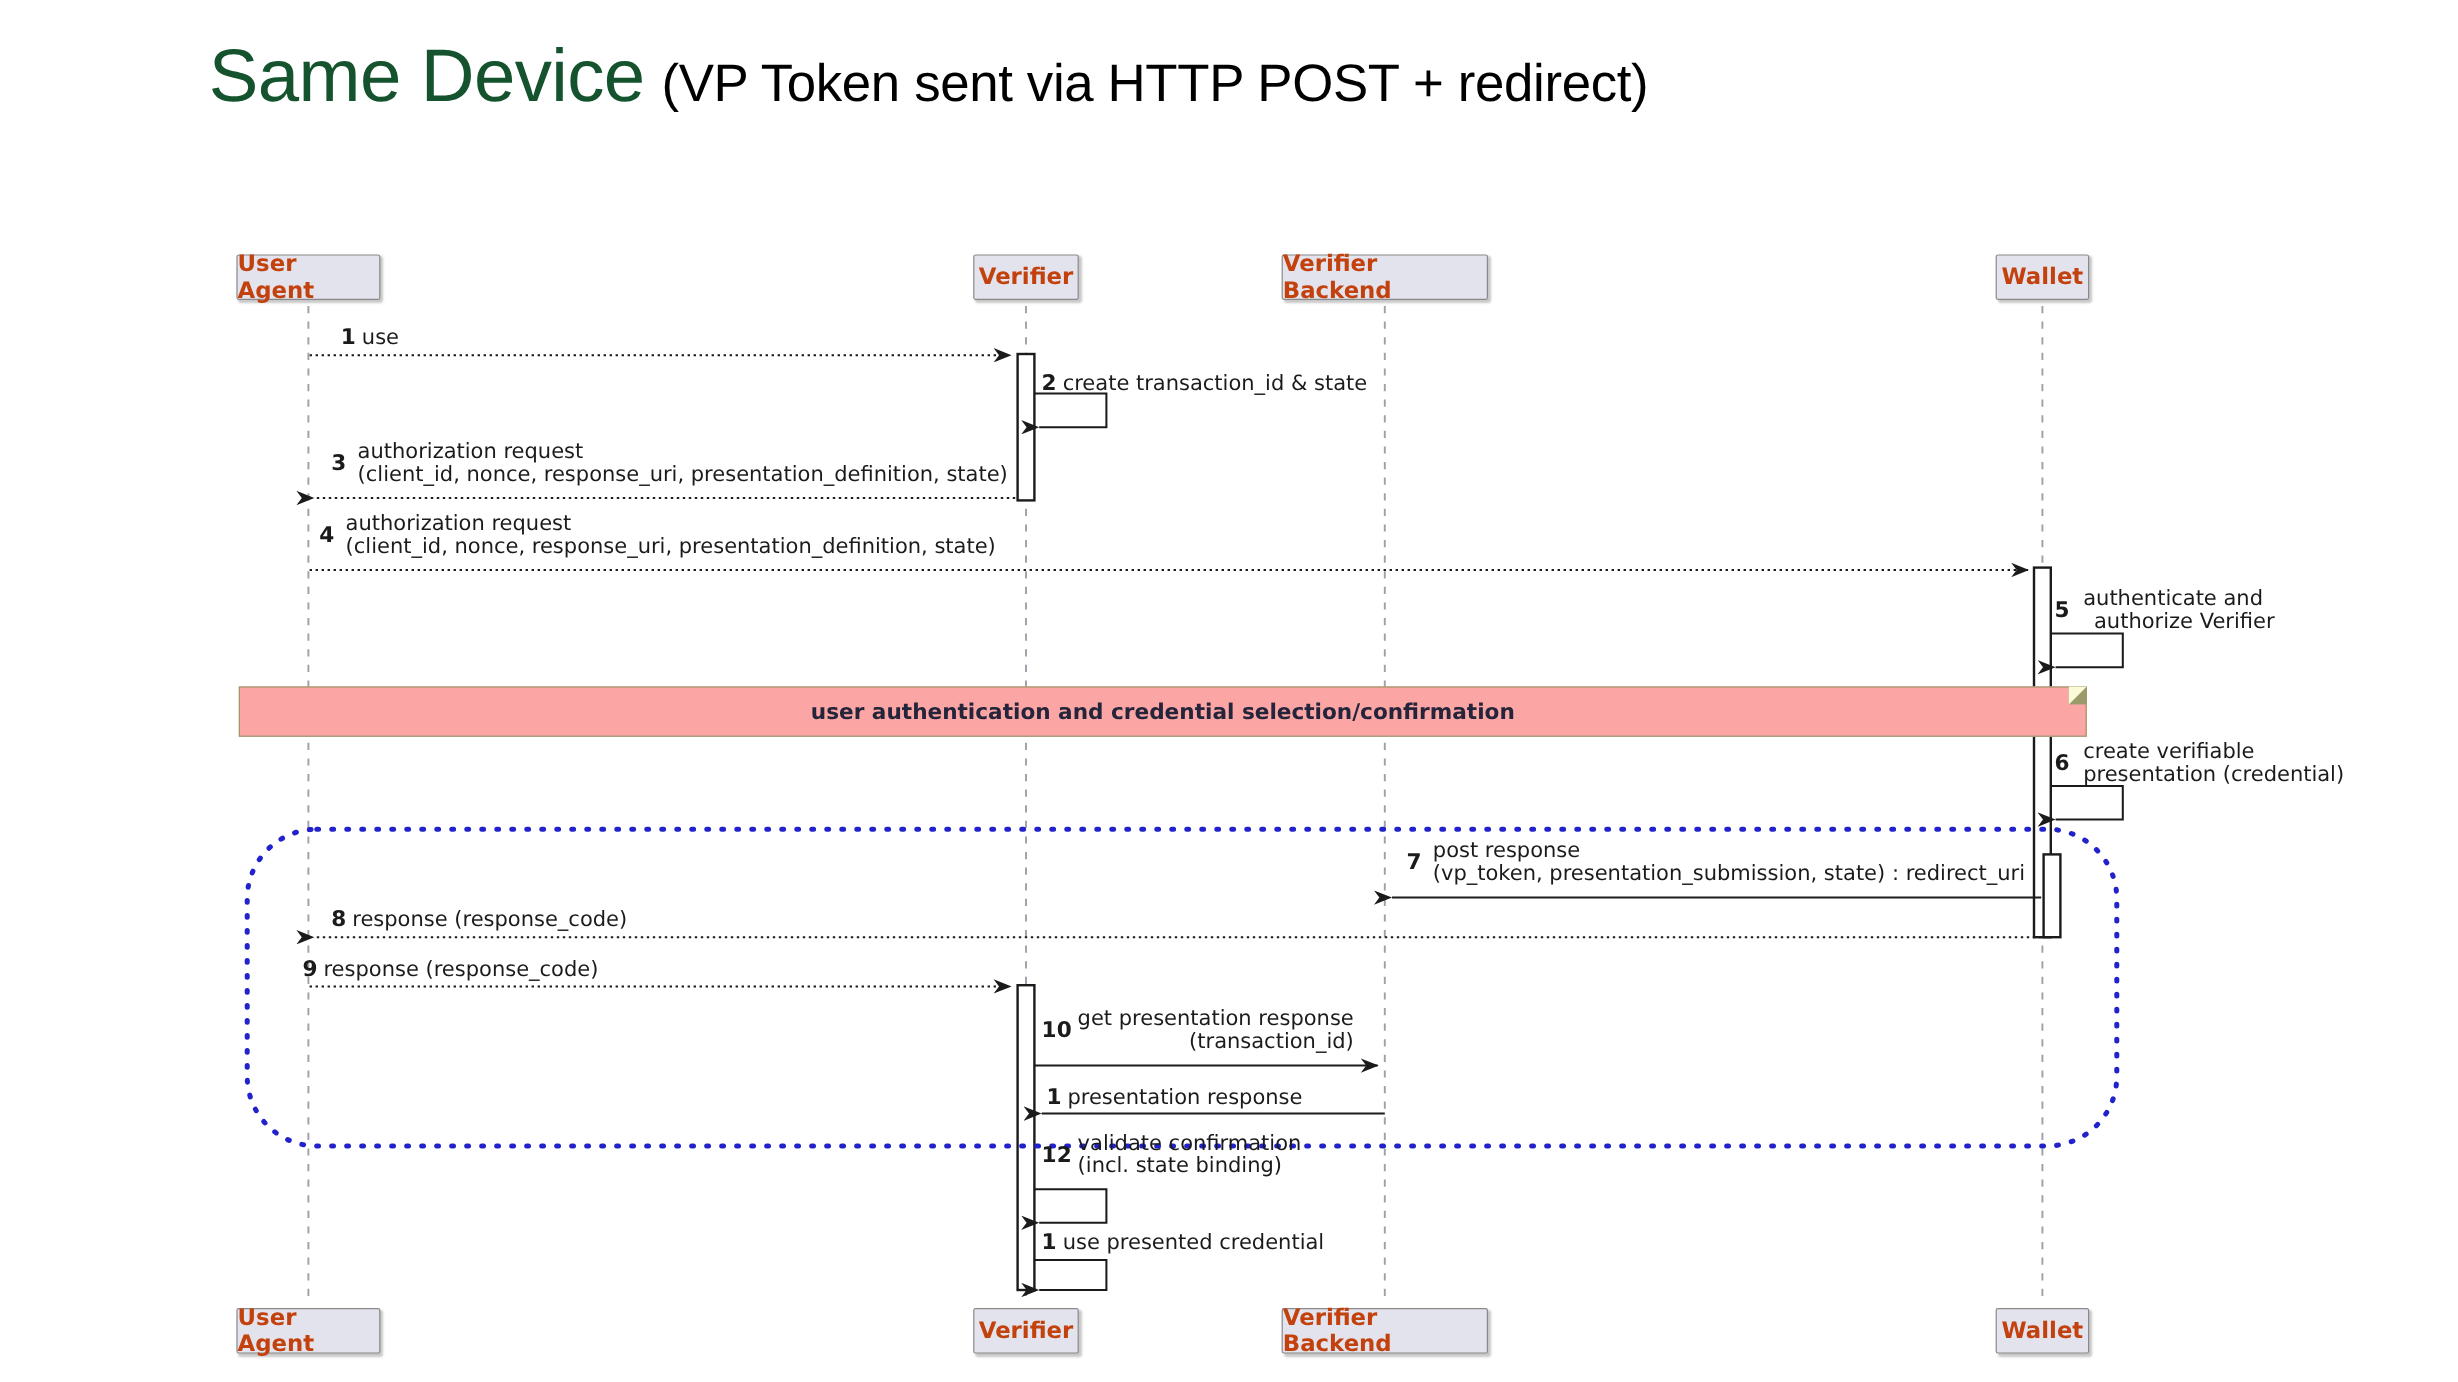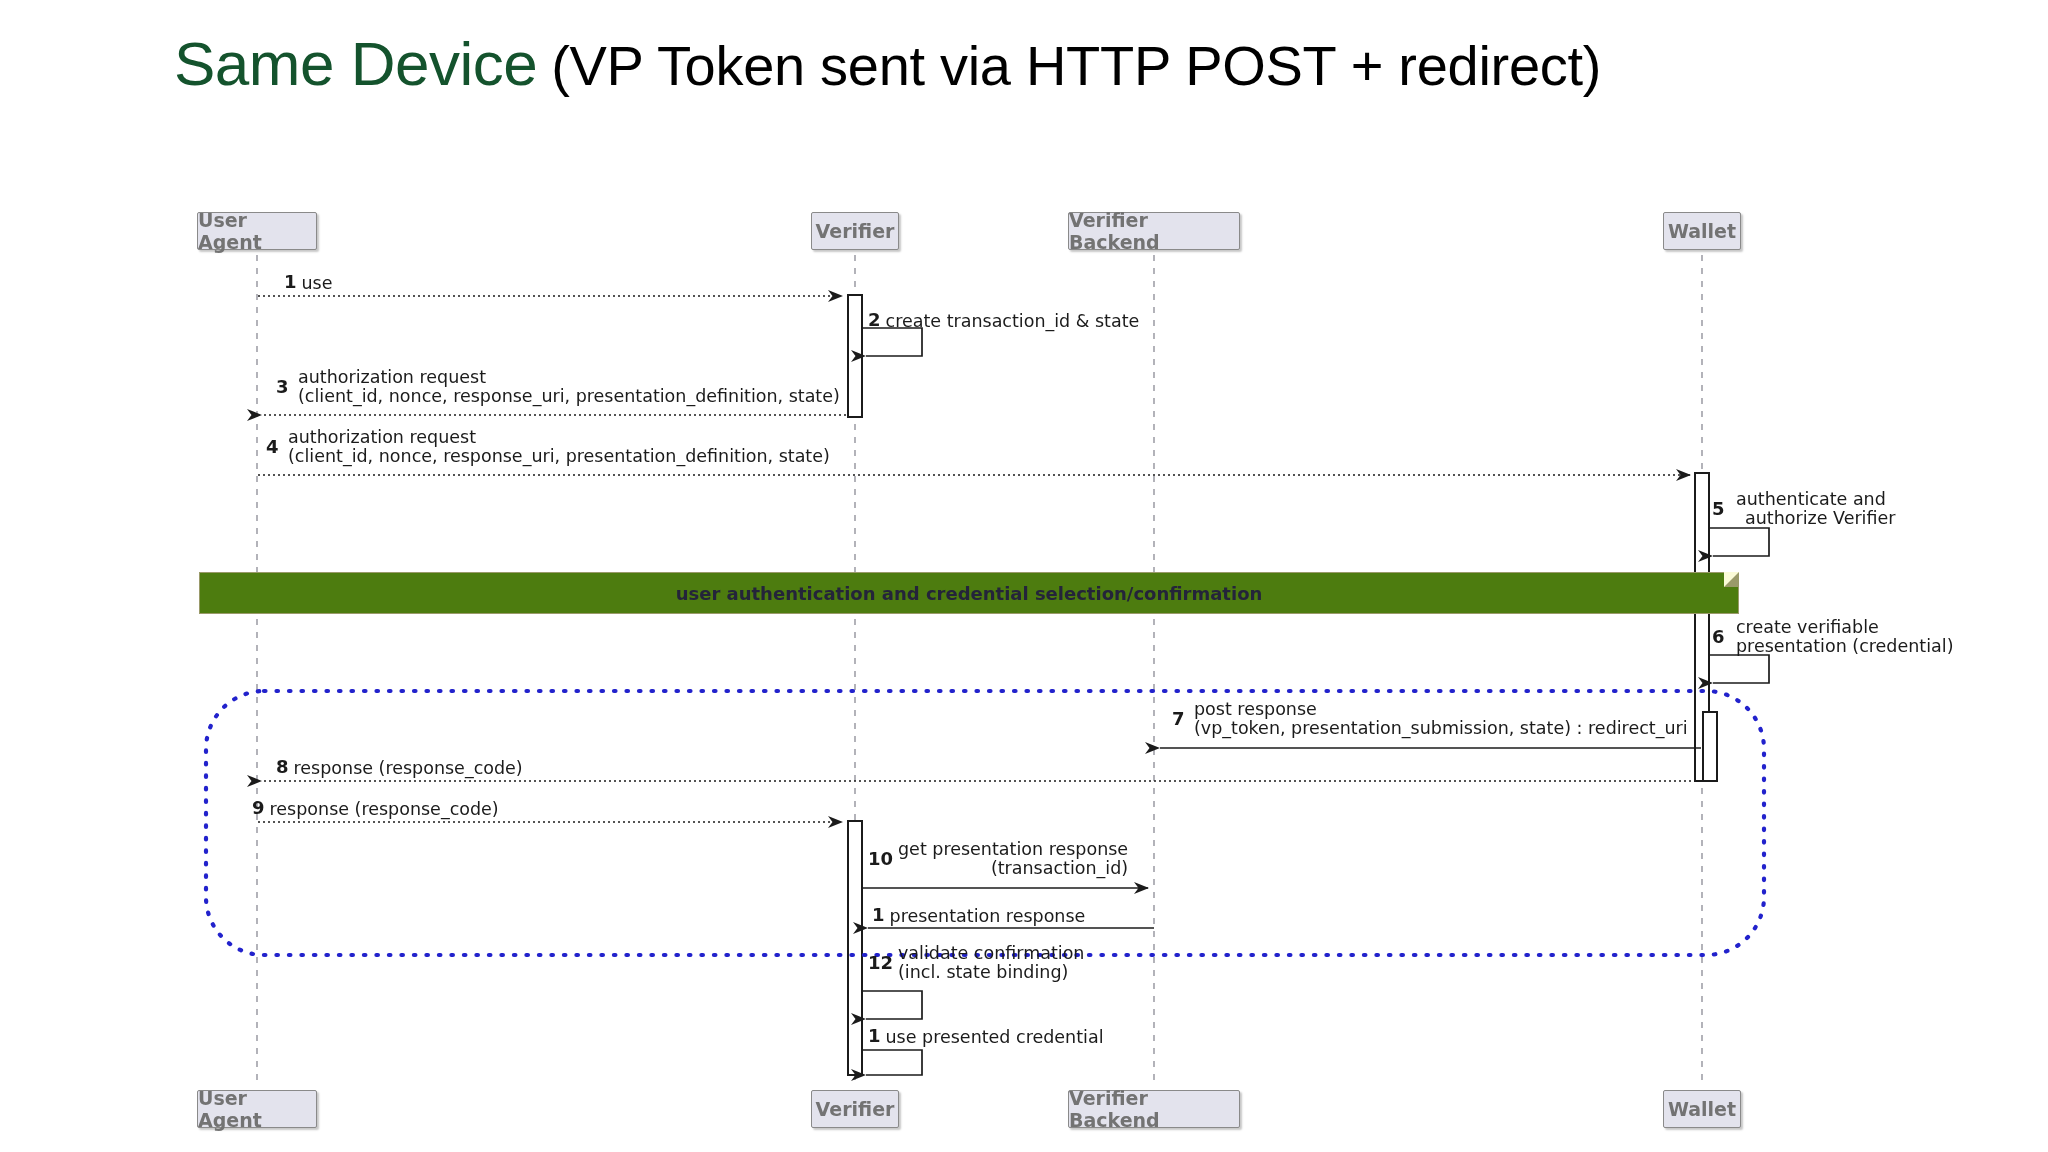--- a/index.html
+++ b/index.html
@@ -3,38 +3,38 @@
 <meta charset="utf-8">
 <style>
   html,body{margin:0;padding:0;background:#ffffff;}
   body{width:2048px;height:1152px;position:relative;overflow:hidden;
        font-family:"DejaVu Sans","Liberation Sans",sans-serif;}
 
   
   #title-bar{position:absolute;left:158px;top:28px;white-space:nowrap;}
   #title-main{font-family:"Liberation Sans",sans-serif;font-size:62px;color:#14532d;
               letter-spacing:-0.5px;margin-left:16px;}
-  #title-sub{font-family:"Liberation Sans",sans-serif;font-size:56px;color:#000;
+  #title-sub{font-family:"Liberation Sans",sans-serif;font-size:44px;color:#000;
              margin-left:14px;letter-spacing:-0.3px;}
 
   
   #diagram{position:absolute;left:0;top:0;width:2048px;height:1152px;}
   #svg-layer{position:absolute;left:0;top:0;}
 
   
   .participant{position:absolute;box-sizing:border-box;
       background:#E3E3ED;border:1px solid #8A8A8A;border-radius:2px;
       box-shadow:2px 2px 2px rgba(0,0,0,0.22);
       display:flex;align-items:center;justify-content:center;
-      font-size:19px;font-weight:700;color:#737373;height:38px;
+      font-size:19px;font-weight:700;color:#c2410c;height:38px;
       font-family:"DejaVu Sans",sans-serif;}
 
   
   #note-box{position:absolute;box-sizing:border-box;
-      background:#4d7c0f;border:1px solid #9A9A6A;
+      background:#fca5a5;border:1px solid #9A9A6A;
       display:flex;align-items:center;justify-content:center;
       font-size:18px;font-weight:700;color:#24243a;
       font-family:"DejaVu Sans",sans-serif;}
   #note-fold{position:absolute;width:0;height:0;
       border-left:15px solid #FBFBD8;border-bottom:15px solid #9a9a6a;}
 
   
   .msg{position:absolute;white-space:nowrap;color:#1b1b1b;
        font-family:"DejaVu Sans",sans-serif;font-size:17.5px;line-height:19px;}
   .msg .num{font-weight:700;font-size:18px;}

